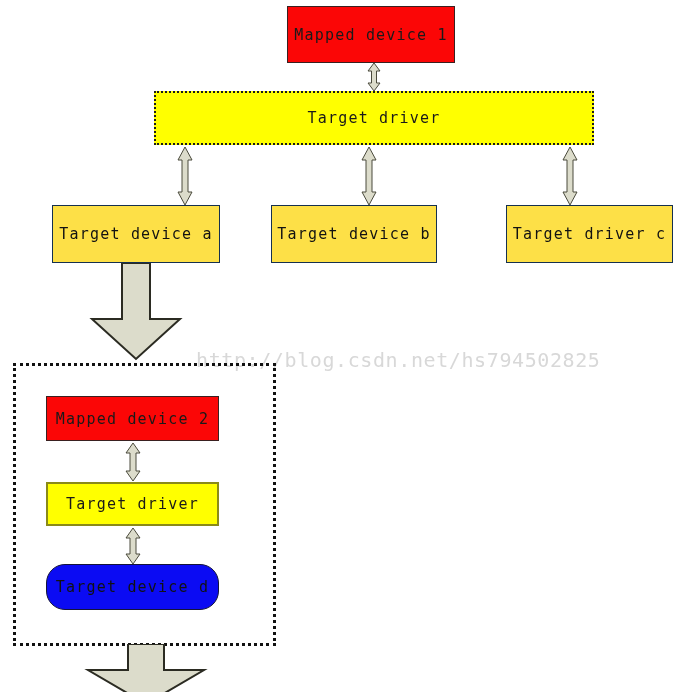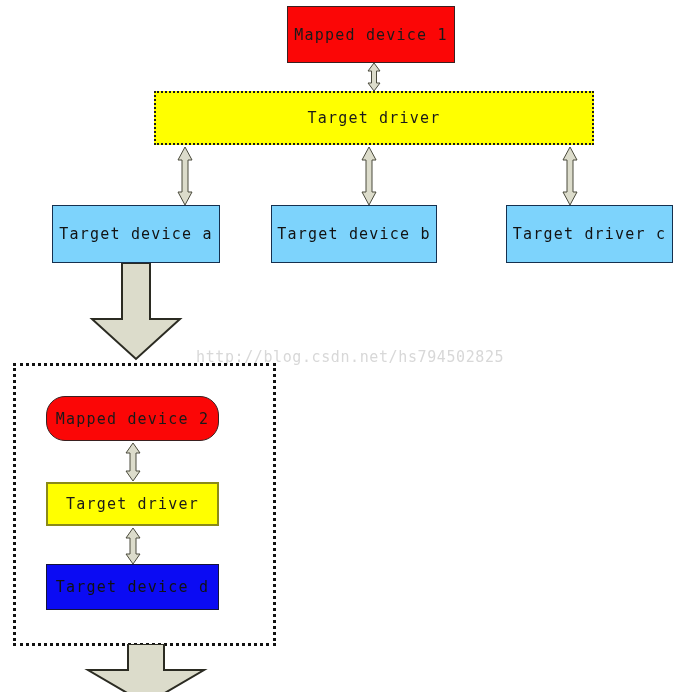--- a/index.html
+++ b/index.html
@@ -37,21 +37,21 @@
   }
   .box-yellow-dotted {
     background: #ffff00;
     border: 2px dotted #1a1a1a;
   }
   .box-yellow-solid {
     background: #ffff00;
     border: 2px solid #8a8a18;
   }
   .box-steel {
-    background: #7dd3fc;
+    background: #fde047;
     border: 1px solid #15304f;
     color: #121212;
   }
   .box-blue {
     background: #0b0bf3;
     border: 1px solid #14143a;
     color: #121212;
   }
 
   
@@ -70,21 +70,21 @@
 
   
   .bigarrow {
     position: absolute;
   }
   .bigarrow svg { display: block; }
 
   
   .watermark {
     position: absolute;
-    font-size: 15px;
+    font-size: 20px;
     letter-spacing: 0.6px;
     color: #d8d8d8;
     white-space: nowrap;
     user-select: none;
   }
 </style>
 </head>
 <body>
 
 <div id="canvas">
@@ -136,41 +136,41 @@
   <div class="bigarrow" style="left:86px; top:263px;">
     <svg width="100" height="98" viewBox="0 0 100 98">
       <polygon points="36,0 64,0 64,56 94,56 50,96 6,56 36,56" fill="#dcdccb" stroke="#2b2b22" stroke-width="2" stroke-linejoin="miter"></polygon>
     </svg>
   </div>
 
   <div class="watermark" style="left:196px; top:348px;">http://blog.csdn.net/hs794502825</div>
 
   <div class="dotted-group" style="left:13px; top:363px; width:263px; height:283px;"></div>
 
-  <div class="box box-red" style="left:46px; top:396px; width:173px; height:45px;border-radius:19px;">
+  <div class="box box-red" style="left:46px; top:396px; width:173px; height:45px;">
     <span>Mapped device 2</span>
   </div>
 
   <div class="darrow" style="left:124px; top:442px;">
     <svg width="18" height="40" viewBox="0 0 18 40">
       <polygon points="9,1 16,11 12,11 12,29 16,29 9,39 2,29 6,29 6,11 2,11" fill="#dcdccb" stroke="#4a4a3c" stroke-width="1"></polygon>
     </svg>
   </div>
 
   <div class="box box-yellow-solid" style="left:46px; top:482px; width:173px; height:44px;">
     <span>Target driver</span>
   </div>
 
   <div class="darrow" style="left:124px; top:527px;">
     <svg width="18" height="38" viewBox="0 0 18 38">
       <polygon points="9,1 16,11 12,11 12,27 16,27 9,37 2,27 6,27 6,11 2,11" fill="#dcdccb" stroke="#4a4a3c" stroke-width="1"></polygon>
     </svg>
   </div>
 
-  <div class="box box-blue" style="left:46px; top:564px; width:173px; height:46px;">
+  <div class="box box-blue" style="left:46px; top:564px; width:173px; height:46px;border-radius:19px;">
     <span>Target device d</span>
   </div>
 
   <div class="bigarrow" style="left:82px; top:644px;">
     <svg width="128" height="62" viewBox="0 0 128 62">
       <polygon points="46,0 82,0 82,26 122,26 64,60 6,26 46,26" fill="#dcdccb" stroke="#2b2b22" stroke-width="2" stroke-linejoin="miter"></polygon>
     </svg>
   </div>
 
 </div>

